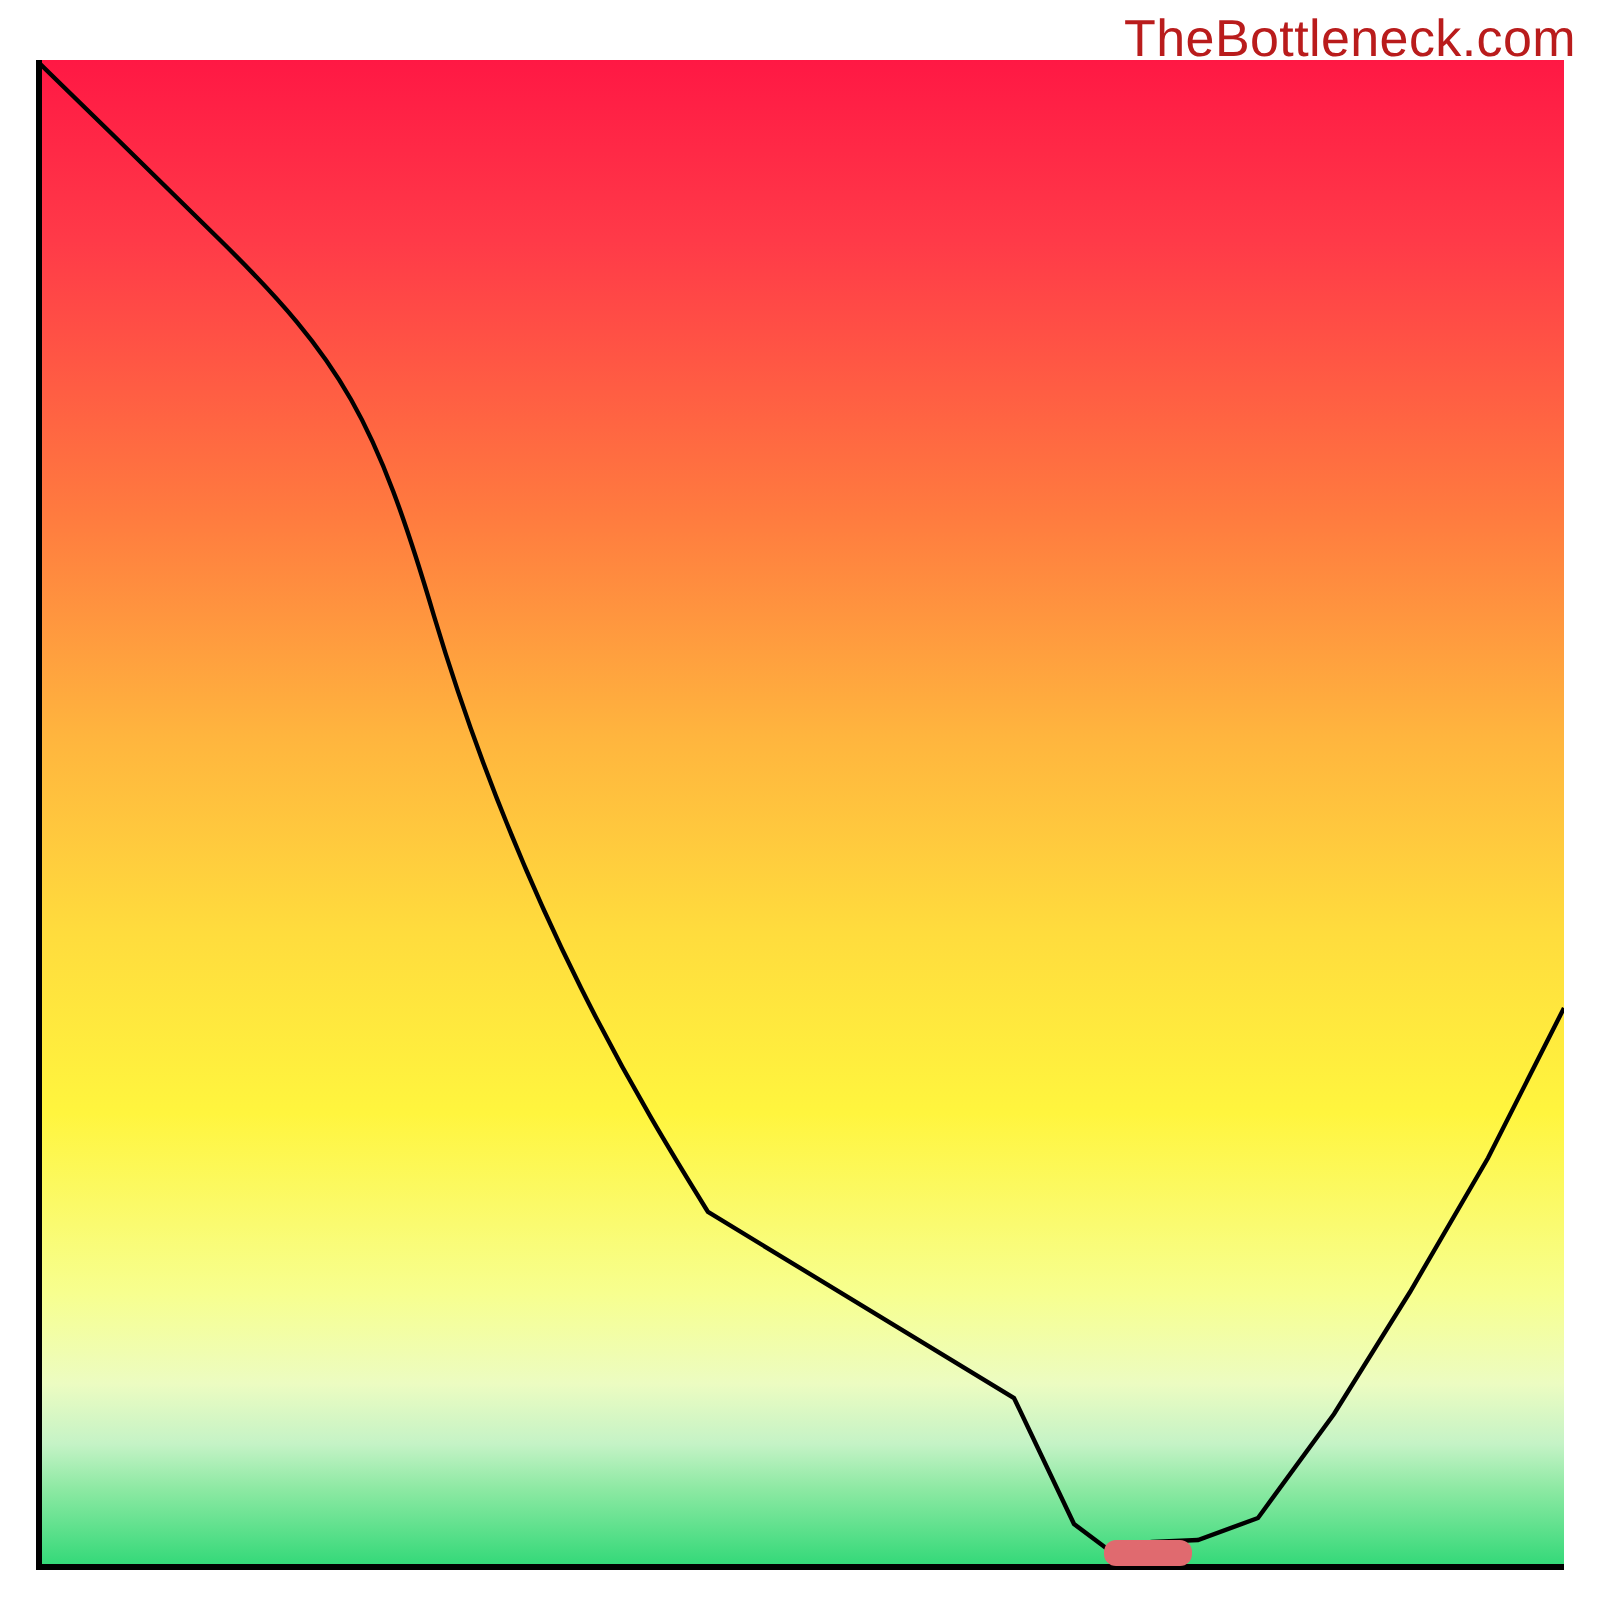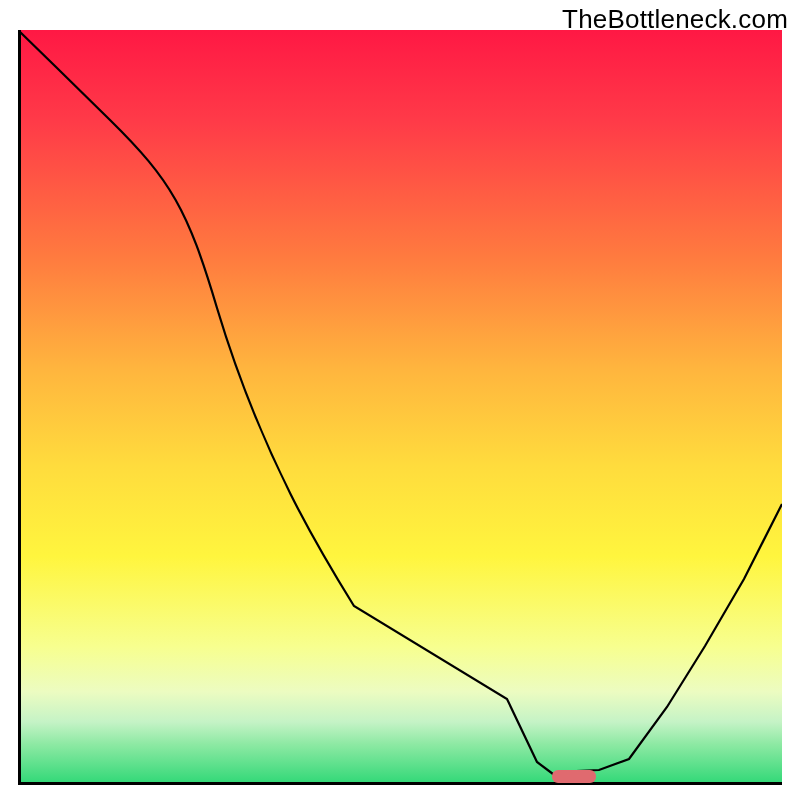--- a/index.html
+++ b/index.html
@@ -1,17 +1,17 @@
 <!DOCTYPE html>
 <html><head>
 <meta charset="utf-8">
 <style>
   html,body{margin:0;padding:0;width:800px;height:800px;background:#fff;overflow:hidden;font-family:Arial,Helvetica,sans-serif}
   .wrap{position:relative;width:800px;height:800px}
-  .watermark{position:absolute;top:4px;right:12px;color:#000000;font-size:26px;font-weight:normal;letter-spacing:0.2px}
+  .watermark{position:absolute;top:4px;right:12px;color:#b91c1c;font-size:26px;font-weight:normal;letter-spacing:0.2px}
   .plot-area{position:absolute;left:18px;top:30px;width:764px;height:752px;background:linear-gradient(to bottom,#ff1844 0%,#ff3a48 12%,#ff7a3f 30%,#ffb53e 45%,#ffdc3d 58%,#fff53e 70%,#f7ff8f 82%,#ecfcc1 88%,#c5f3c6 92%,#8de9a3 95%,#35d979 100%)}
   .axis-left{position:absolute;left:18px;top:30px;width:0;height:752px;border-left:3px solid #000}
   .axis-bottom{position:absolute;left:18px;top:782px;width:764px;height:0;border-top:3px solid #000}
   svg.curve{position:absolute;left:18px;top:30px;width:764px;height:752px}
   .marker{position:absolute;background:#e06a6f;border-radius:6px}
 </style>
 </head>
 <body>
 <div class="wrap">
 

